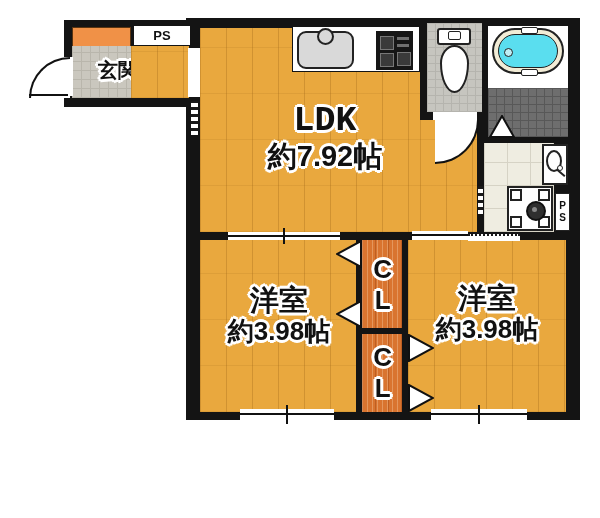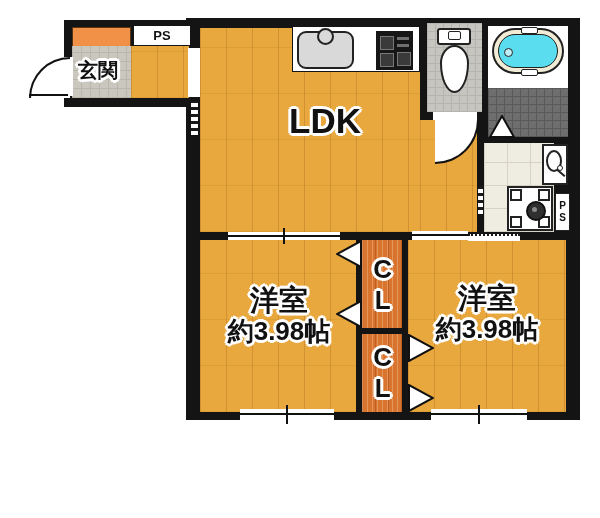--- a/index.html
+++ b/index.html
@@ -56,34 +56,35 @@
 <body>
 
 <div id="plan">
 
   <div class="abs wall" style="left:186px;top:18px;width:394px;height:402px;"></div>
 
   <div class="abs wall" style="left:64px;top:20px;width:136px;height:87px;"></div>
 
   <div class="abs" style="left:72px;top:27px;width:57px;height:19px;background:#F09147;border:1px solid #5a3410;"></div>
   <div class="abs genkanTile" style="left:72px;top:46px;width:60px;height:52px;"></div>
-  <div class="abs lbl" style="left:68px;top:60px;width:60px;font-size:20px;">玄関</div>
+  <div class="abs lbl" style="left:88px;top:60px;width:60px;font-size:20px;">玄関</div>
   <div class="abs wood" style="left:131px;top:46px;width:58px;height:52px;"></div>
   <div class="abs whitebox" style="left:133px;top:25px;width:56px;height:19px;border:1px solid #141414;display:flex;align-items:center;justify-content:center;font-weight:bold;font-size:13px;color:#111;">PS</div>
 
   <div class="abs whitebox" style="left:64px;top:57px;width:9px;height:39px;"></div>
   <div class="abs arcTL" style="left:29px;top:57px;width:39px;height:39px;"></div>
   <div class="abs thinline" style="left:29px;top:94px;width:39px;height:2px;"></div>
 
   <div class="abs whitebox" style="left:188px;top:48px;width:12px;height:49px;"></div>
   <div class="abs dashV" style="left:191px;top:101px;width:7px;height:34px;"></div>
 
   <div class="abs wood" style="left:200px;top:28px;width:220px;height:204px;"></div>
   <div class="abs wood" style="left:420px;top:120px;width:57px;height:112px;"></div>
-  <div class="abs lbl" style="left:230px;top:103px;width:190px;font-size:35px;">LDK</div>
+  <div class="abs lbl" style="left:230px;top:103px;width:190px;font-size:35px;font-family:Liberation Mono, monospace;">LDK</div>
+  <div class="abs lbl" style="left:230px;top:141px;width:190px;font-size:29px;">約7.92帖</div>
 
   <div class="abs whitebox" style="left:292px;top:26px;width:128px;height:46px;border:1px solid #141414;box-sizing:border-box;"></div>
   <div class="abs" style="left:297px;top:31px;width:57px;height:38px;background:#D9D9D9;border:2px solid #222;border-radius:9px;box-sizing:border-box;"></div>
   <div class="abs" style="left:317px;top:28px;width:17px;height:17px;background:#D9D9D9;border:2px solid #222;border-radius:50%;box-sizing:border-box;"></div>
   <div class="abs" style="left:376px;top:31px;width:37px;height:39px;background:#161616;">
     <div class="abs" style="left:4px;top:5px;width:12px;height:12px;background:#3a3a3a;border:1px solid #777;"></div>
     <div class="abs" style="left:4px;top:22px;width:12px;height:12px;background:#3a3a3a;border:1px solid #777;"></div>
     <div class="abs" style="left:21px;top:6px;width:12px;height:3px;background:#6f6f6f;"></div>
     <div class="abs" style="left:21px;top:13px;width:12px;height:3px;background:#6f6f6f;"></div>
     <div class="abs" style="left:21px;top:21px;width:12px;height:12px;background:#3a3a3a;border:1px solid #777;"></div>

